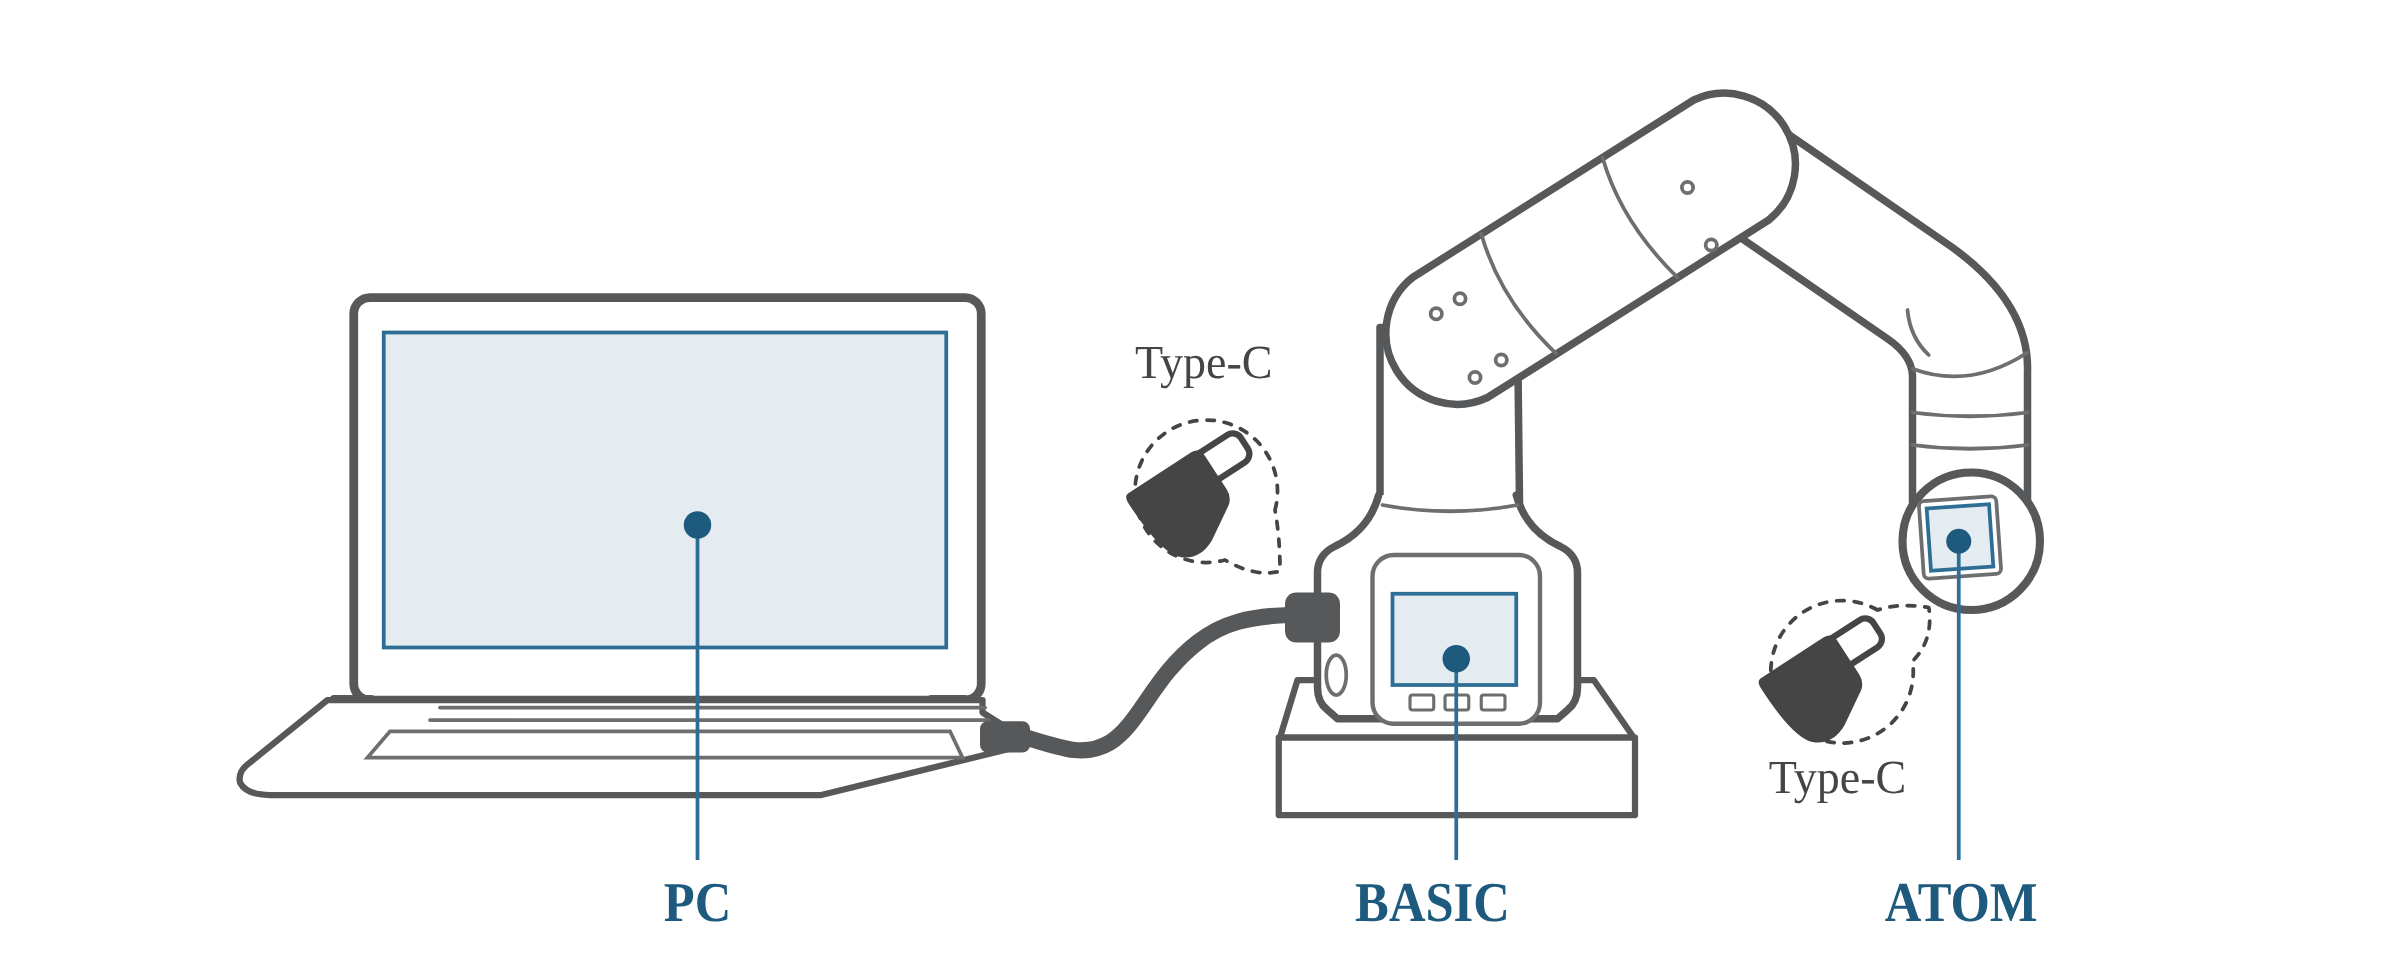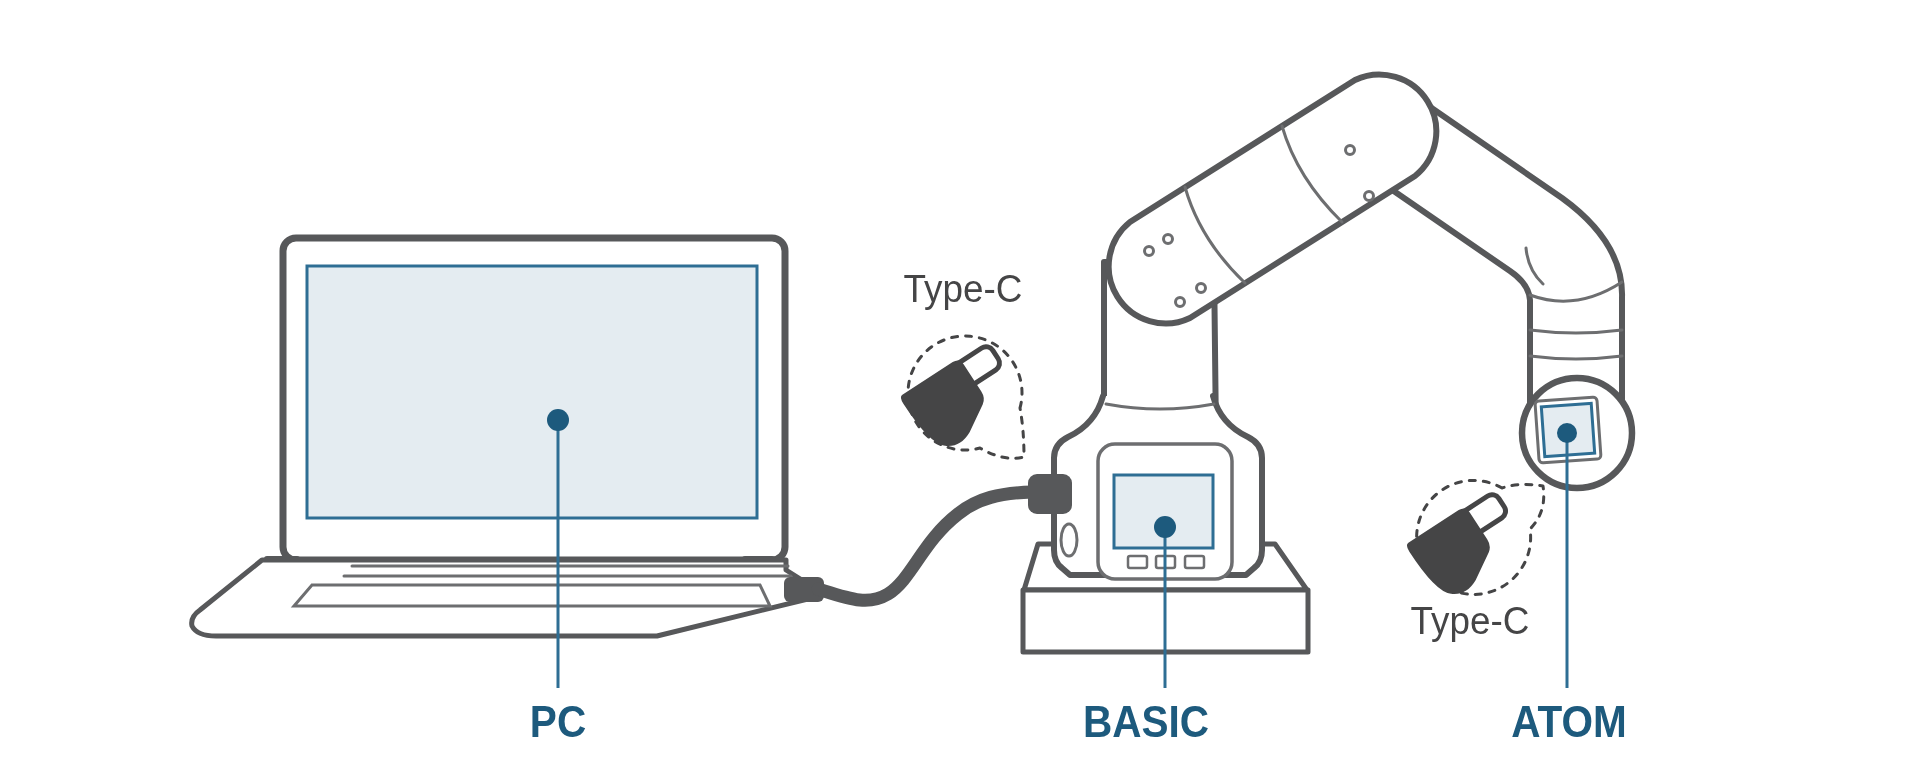--- a/index.html
+++ b/index.html
@@ -7,21 +7,21 @@
     --detail-gray:#6d6e70;
     --icon-gray:#454546;
     --label-blue:#1d5a7d;
     --line-blue:#2e6e94;
     --screen-fill:#e4ecf1;
     --bg:#ffffff;
   }
   html,body{margin:0;padding:0;background:#fff;}
   .stage{
     position:relative;width:1909px;height:769px;background:var(--bg);
-    font-family:Liberation Sans, sans-serif;overflow:hidden;
+    font-family:Liberation Serif, serif;overflow:hidden;
   }
   .stage svg{position:absolute;left:0;top:0;}
   
   .ol{fill:#fff;stroke:var(--outline-gray);stroke-width:6;stroke-linejoin:round;stroke-linecap:round;}
   .ol-open{fill:none;stroke:var(--outline-gray);stroke-width:6;stroke-linejoin:round;stroke-linecap:round;}
   .thin{fill:none;stroke:var(--detail-gray);stroke-width:3;stroke-linecap:round;}
   .thin-f{fill:#fff;stroke:var(--detail-gray);stroke-width:3;}
   .hole{fill:#fff;stroke:var(--detail-gray);stroke-width:3;}
   .screen{fill:var(--screen-fill);stroke:var(--line-blue);stroke-width:3;}
   .panel{fill:#fff;stroke:var(--detail-gray);stroke-width:3.5;}

